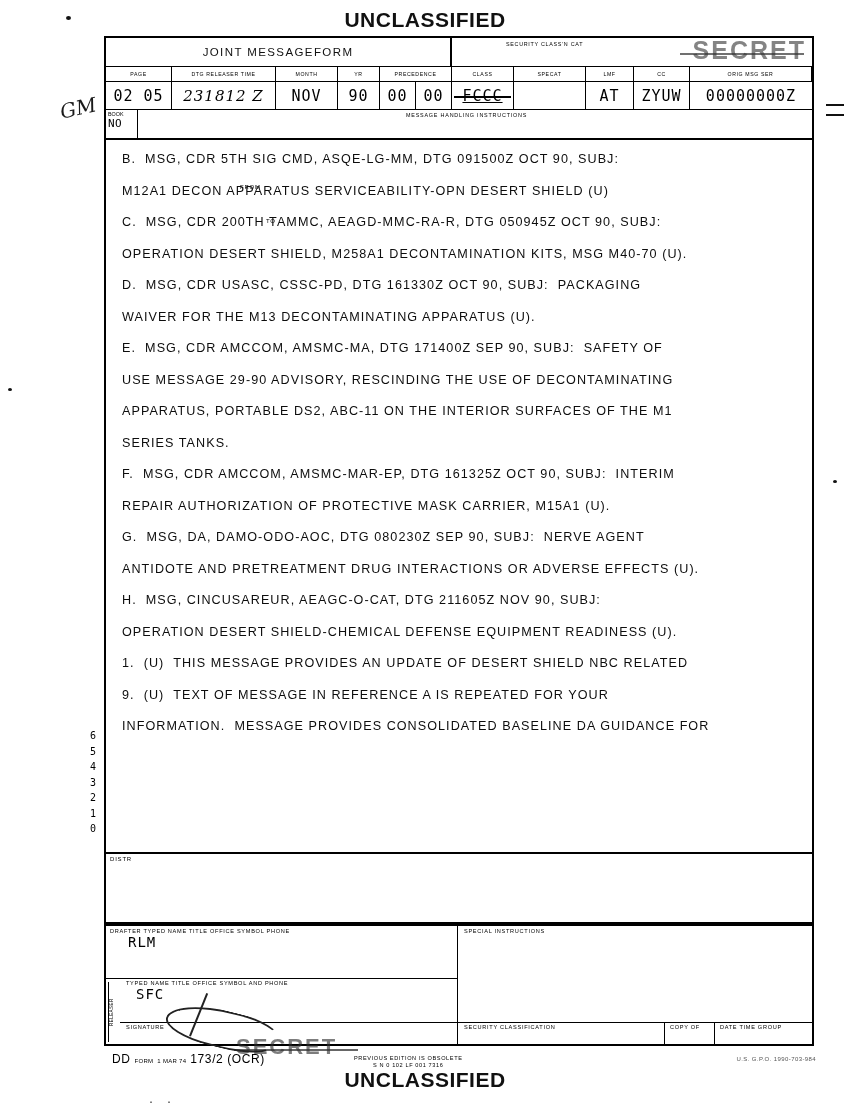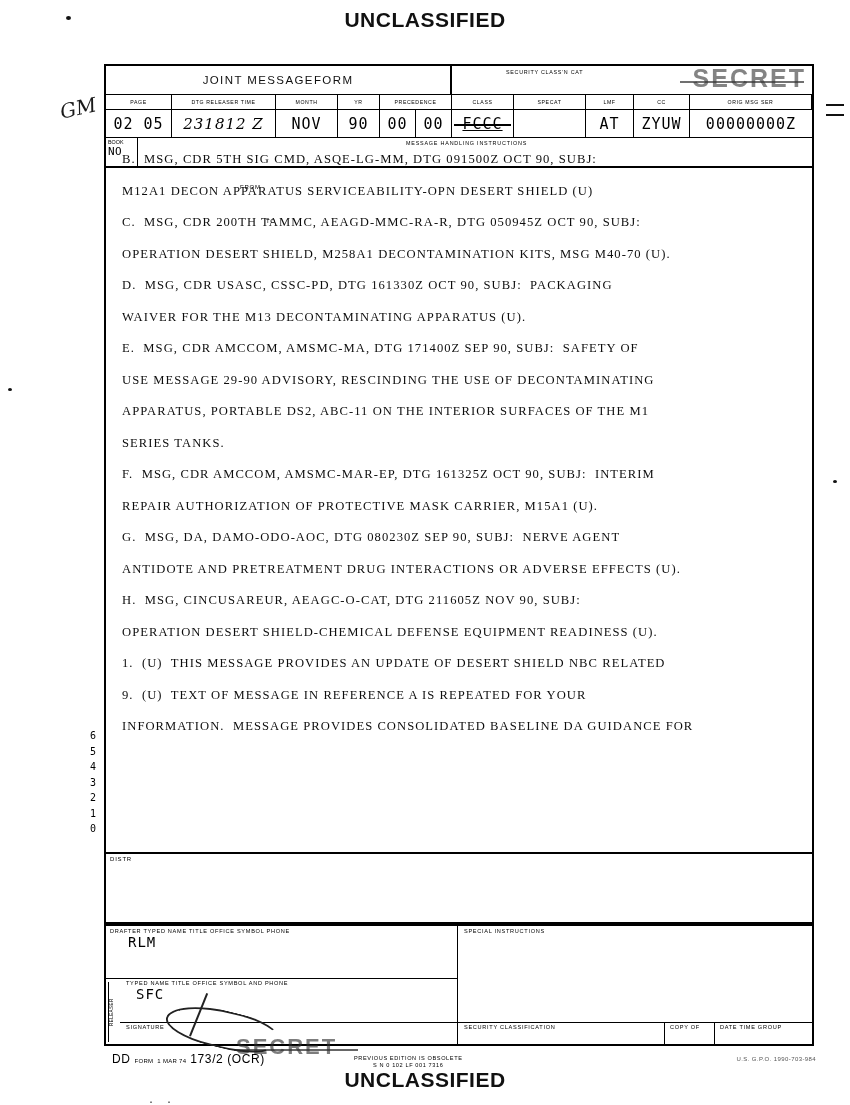--- a/index.html
+++ b/index.html
@@ -41,21 +41,20 @@
   }
 
   .hdr-outer {
     position: absolute;
     left: 0;
     top: 0;
     width: 710px;
     height: 104px;
     border: 2px solid #000;
     box-sizing: border-box;
-    margin-top: 28px;
   }
 
   
   .hdr-row1 {
     position: absolute;
     left: 0; top: 0;
     width: 706px;
     height: 29px;
     display: flex;
   }
@@ -210,21 +209,21 @@
     border-right: 2px solid #000;
     box-sizing: border-box;
   }
   .body-inner {
     position: absolute;
     left: 16px;
     top: 4px;
     width: 678px;
   }
   .line {
-    font-family: Liberation Serif, serif;
+    font-family: Liberation Sans, sans-serif;
     font-size: 12.6px;
     letter-spacing: 1.05px;
     line-height: 31.5px;
     white-space: pre;
     color: #0d0d0d;
   }
 
   .fromto {
     position: absolute;
     font-family: "Liberation Sans", sans-serif;

